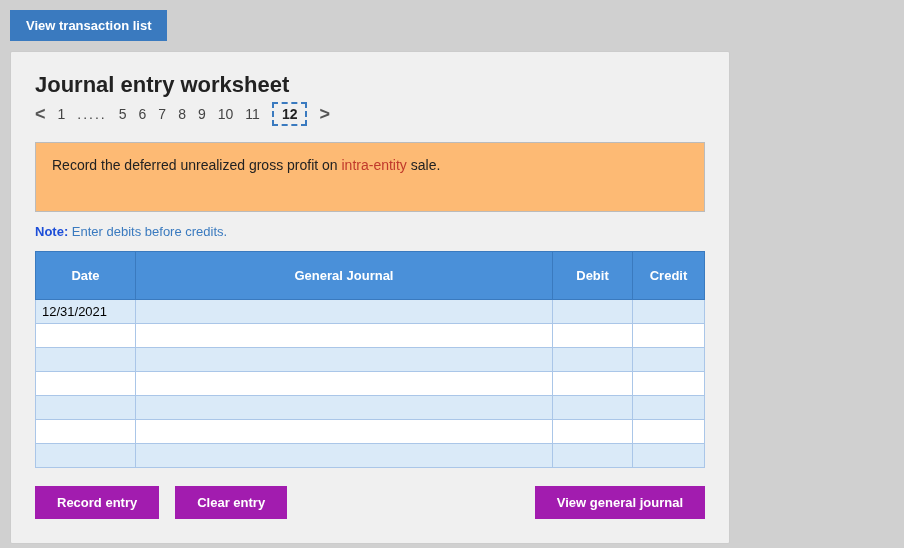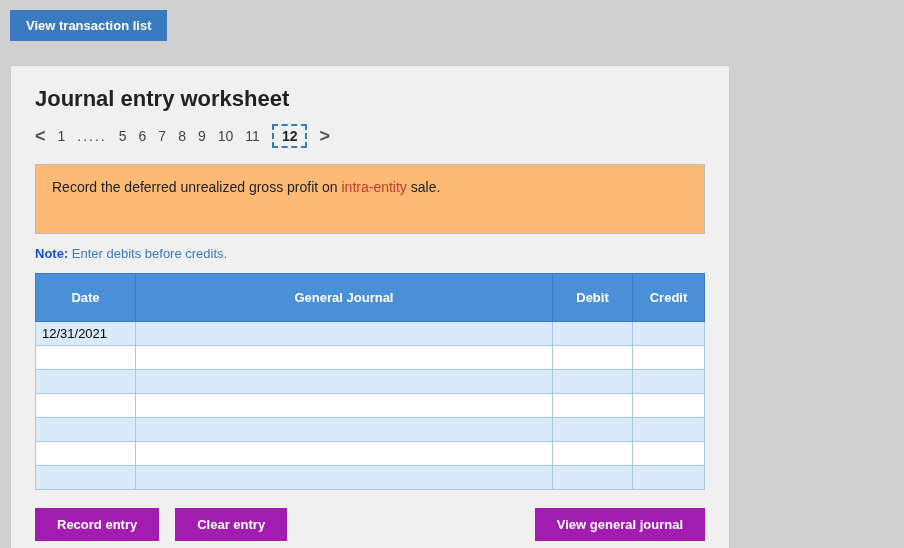--- a/index.html
+++ b/index.html
@@ -10,21 +10,21 @@
       width: 904px;
       min-height: 548px;
       display: flex;
       flex-direction: column;
       align-items: flex-start;
       padding: 10px;
     }
     .top-bar {
       display: flex;
       align-items: flex-start;
-      margin-bottom: 24px;
+      margin-bottom: 10px;
     }
     .btn-view-transaction {
       background: #3a7abf;
       color: white;
       border: none;
       padding: 8px 16px;
       font-size: 13px;
       cursor: pointer;
       font-weight: bold;
     }
@@ -32,21 +32,21 @@
       background: #f0f0f0;
       border: 1px solid #ccc;
       border-radius: 2px;
       width: 720px;
       padding: 20px 24px 24px 24px;
     }
     .worksheet-title {
       font-size: 22px;
       font-weight: bold;
       color: #222;
-      margin-bottom: 12px;
+      margin-bottom: 4px;
     }
     .pagination {
       display: flex;
       align-items: center;
       gap: 12px;
       margin-bottom: 16px;
       font-size: 14px;
       color: #444;
     }
     .pagination .arrow {

